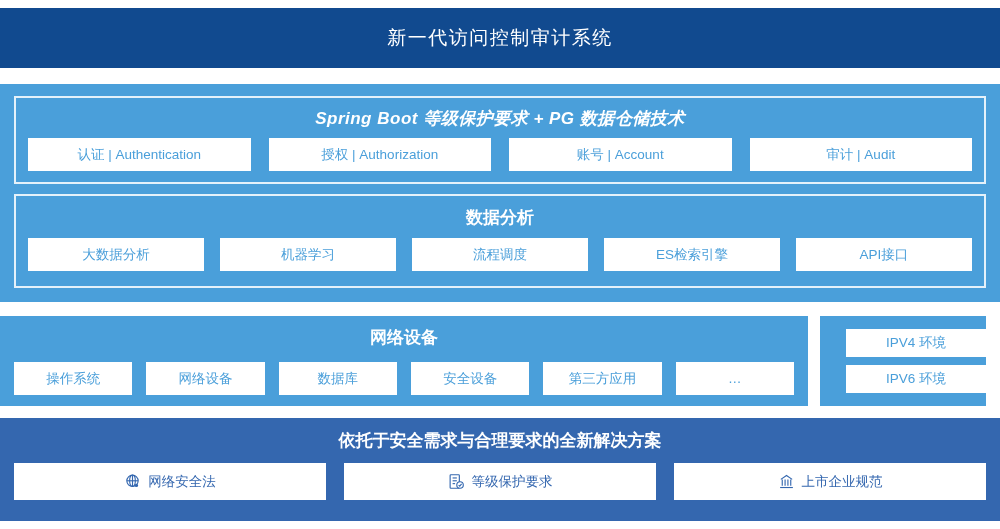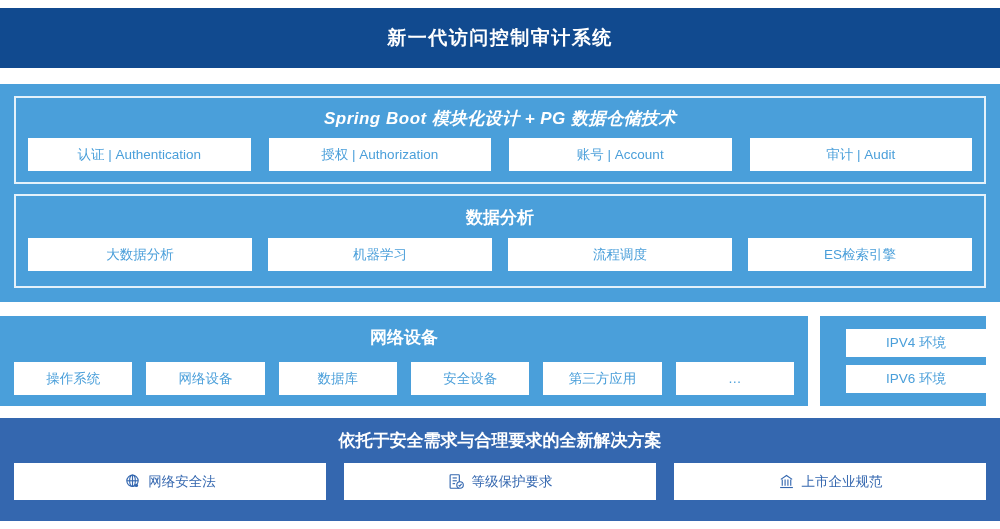--- a/index.html
+++ b/index.html
@@ -11,21 +11,21 @@
   }
   .page { width: 1000px; height: 529px; position: relative; background:#fff; }
 
   
   .header {
     position:absolute; left:0; top:8px; width:1000px; height:60px;
     background:#114A8F;
     display:flex; align-items:center; justify-content:center;
   }
   .header-title {
-    color:#ffffff; font-size:19px; font-weight:bold; letter-spacing:1.5px;
+    color:#ffffff; font-size:19px; font-weight:normal; letter-spacing:1.5px;
   }
 
   
   .panel { position:absolute; }
 
   .panel-light { background:#4A9FDA; }
   .panel-dark  { background:#3467AF; }
 
   
   .group {
@@ -90,21 +90,21 @@
 
 <div class="page">
 
   <div class="header">
     <div class="header-title">新一代访问控制审计系统</div>
   </div>
 
   <div class="panel panel-light" id="sec-platform">
 
     <div class="group" id="grp-springboot">
-      <div class="group-title italic">Spring Boot 模块化设计 + PG 数据仓储技术</div>
+      <div class="group-title italic">Spring Boot 等级保护要求 + PG 数据仓储技术</div>
       <div class="card-row">
         <div class="card">
           <span>认证 | Authentication</span>
         </div>
         <div class="card">
           <span>授权 | Authorization</span>
         </div>
         <div class="card">
           <span>账号 | Account</span>
         </div>
@@ -121,20 +121,23 @@
           <span>大数据分析</span>
         </div>
         <div class="card">
           <span>机器学习</span>
         </div>
         <div class="card">
           <span>流程调度</span>
         </div>
         <div class="card">
           <span>ES检索引擎</span>
+        </div>
+        <div class="card">
+          <span>API接口</span>
         </div>
       </div>
     </div>
   </div>
 
   <div class="panel panel-light" id="sec-collect">
     <div class="inner">
       <div class="group-title">网络设备</div>
       <div class="card-row">
         <div class="card">

